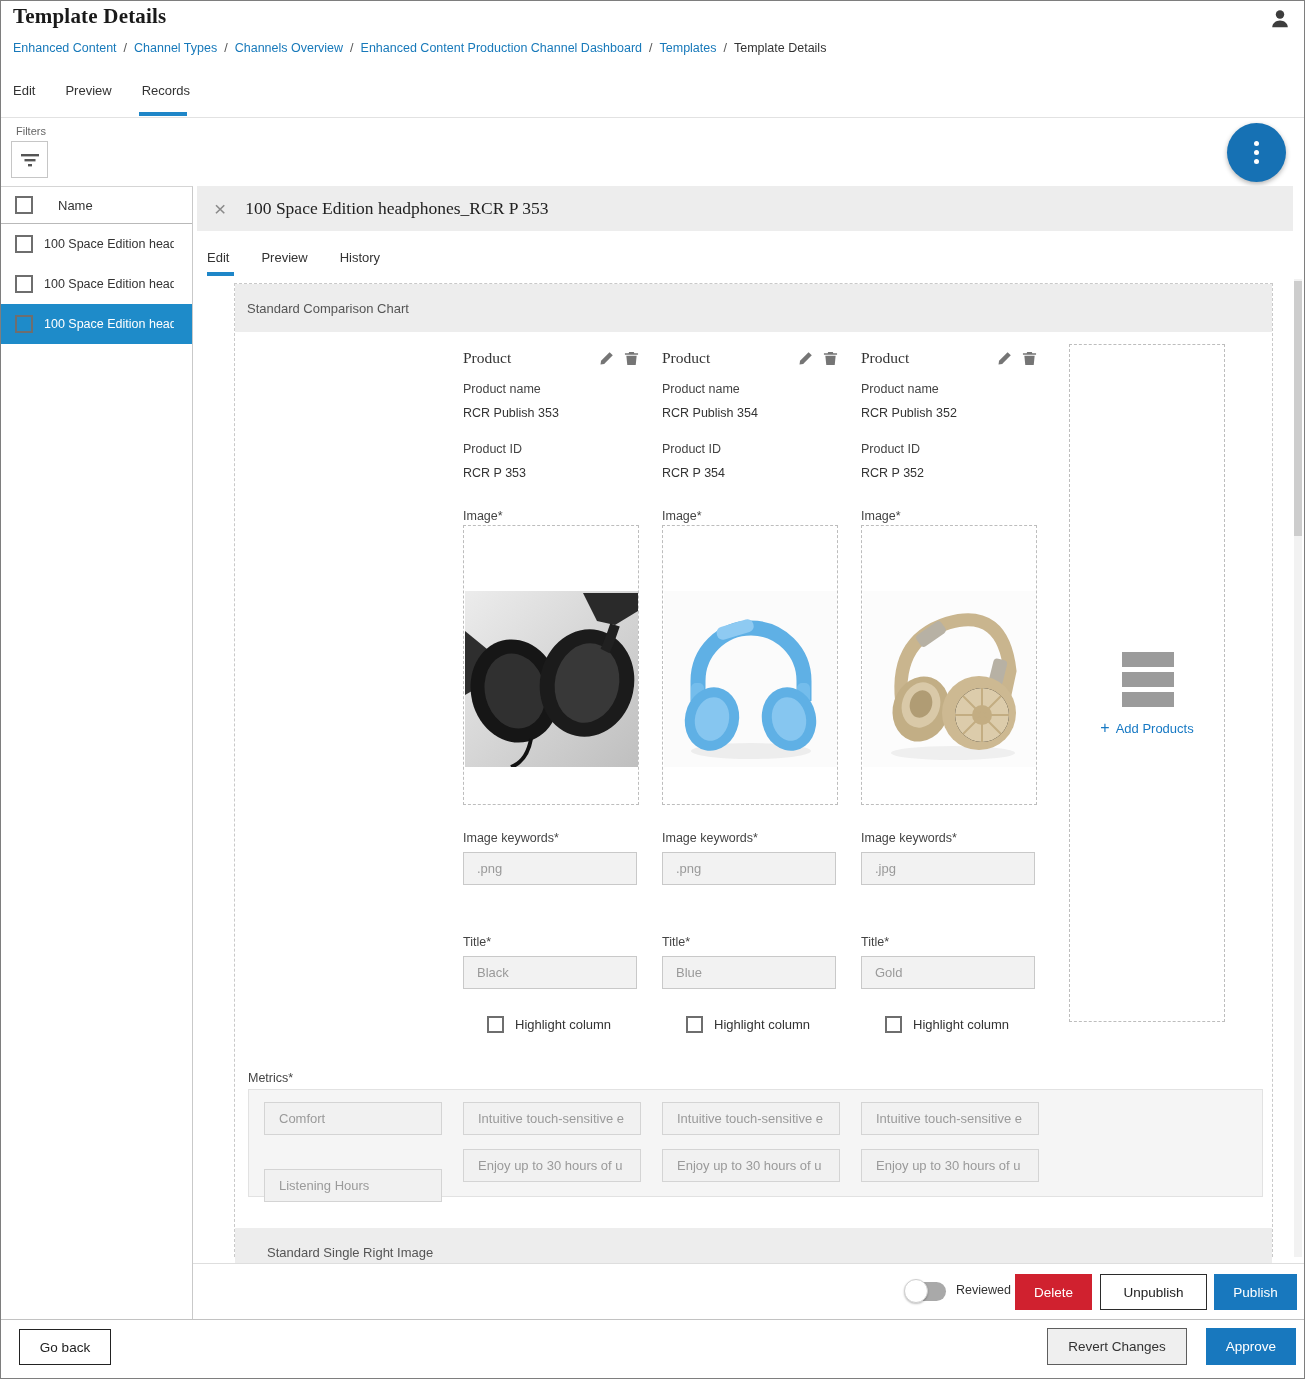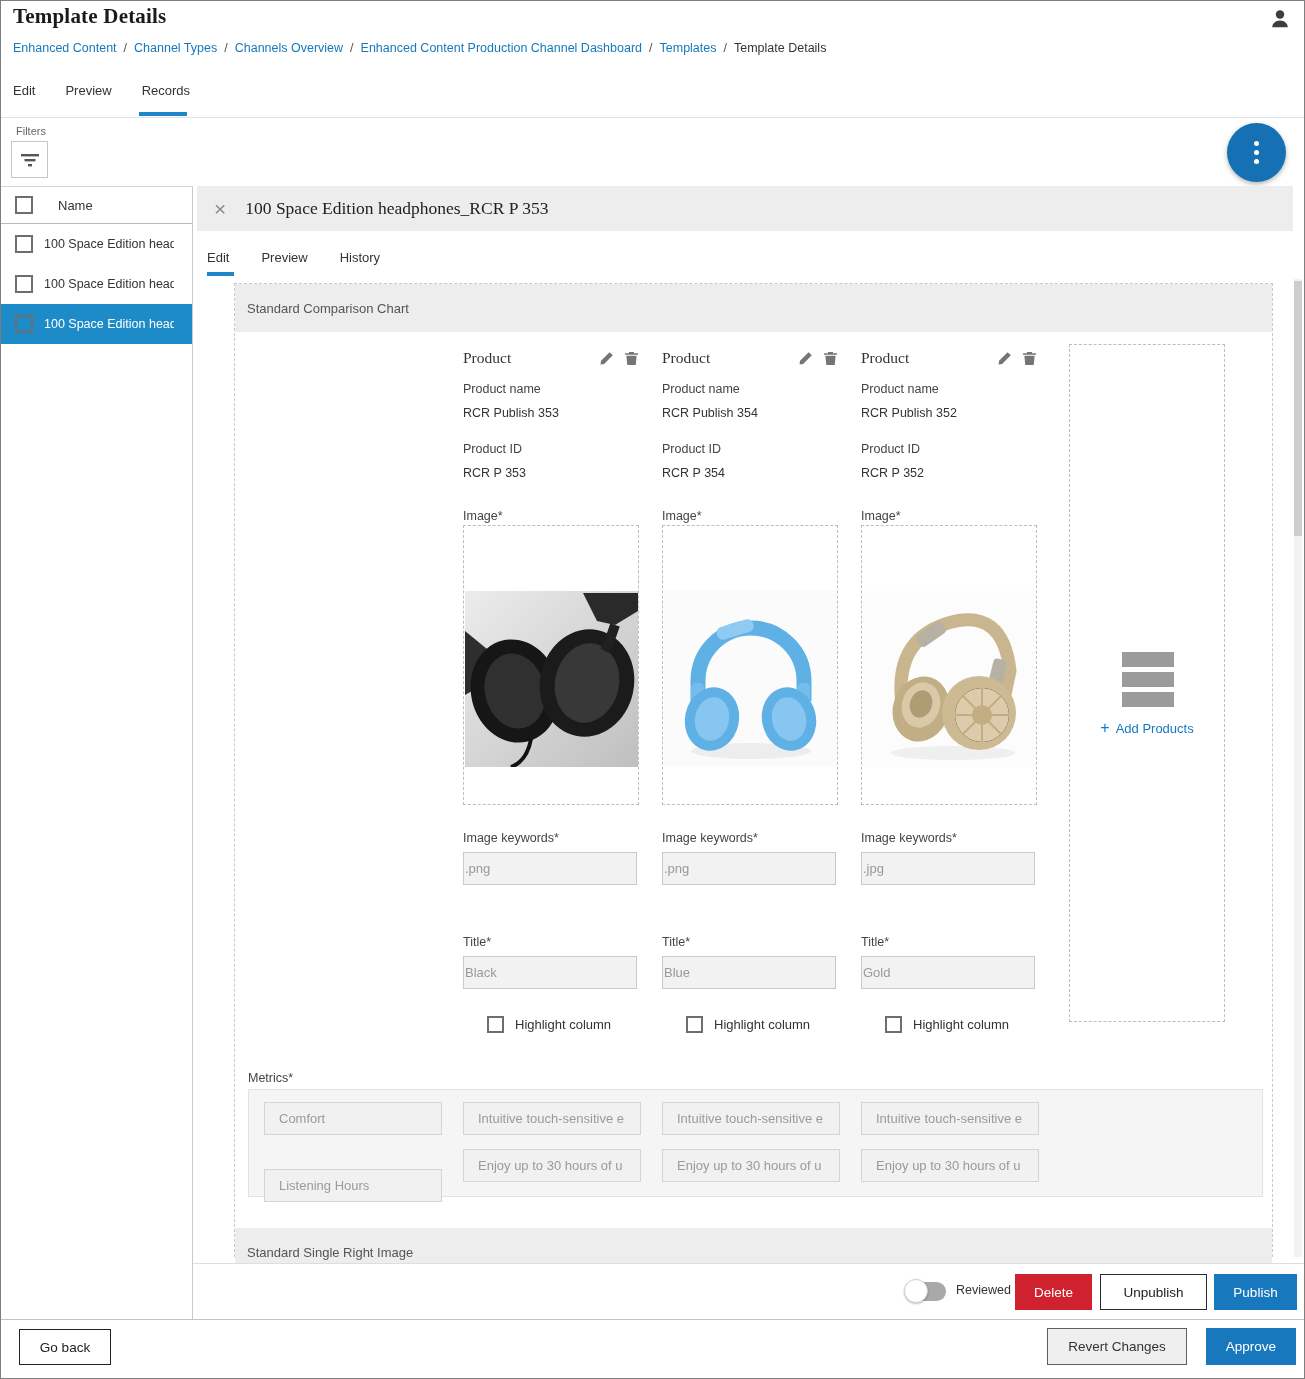--- a/index.html
+++ b/index.html
@@ -48,38 +48,38 @@
   .close-icon { font-size:21px; color:#8a8a8a; margin-left:17px; cursor:pointer; line-height:1; }
   .detail-title { margin-left:19px; font-family:"Liberation Serif", serif; font-size:17.5px; color:#222; }
   .detail-tabs { left:206px; top:249px; display:flex; gap:32px; font-size:13px; color:#333; }
   .detail-tab-indicator { left:206px; top:271px; width:27px; height:4px; background:#1e86c8; }
 
   
   .content-box { left:233px; top:282px; width:1039px; height:974px; border:1px dashed #c9c9c9; background:#fff; }
   .section-bar { position:absolute; left:0; width:1037px; height:48px; background:#ededed; display:flex; align-items:center; }
   .section-bar span { margin-left:12px; font-size:13px; color:#555; }
   .section-bar.top { top:0; }
-  .section-bar.bottom { top:944px; }
+  .section-bar.bottom { top:944px;padding-left:20px; }
 
   
   .prod-col { top:348px; width:176px; height:700px; }
   .prod-col.c1 { left:462px; } .prod-col.c2 { left:661px; } .prod-col.c3 { left:860px; }
   .prod-head { position:absolute; top:0; left:0; width:100%; display:flex; align-items:center; }
   .prod-head .ph-title { font-family:"Liberation Serif", serif; font-size:15.5px; color:#333; }
   .icon-btn { width:15px; height:15px; cursor:pointer; }
   .prod-head .edit-ic { margin-left:auto; margin-right:10px; }
   .f-label { position:absolute; left:0; font-size:12.5px; color:#444; white-space:nowrap; }
   .f-value { position:absolute; left:0; font-size:12.5px; color:#333; white-space:nowrap; }
   .lbl-name { top:33px; } .val-name { top:57px; }
   .lbl-id { top:93px; } .val-id { top:117px; }
   .lbl-img { top:160px; }
   .img-box { position:absolute; top:176px; left:0; width:176px; height:280px; border:1px dashed #bdbdbd; background:#fff; cursor:pointer; }
   .img-box svg { position:absolute; left:1px; top:65px; }
   .lbl-kw { top:482px; }
-  .field { position:absolute; left:0; width:174px; height:33px; background:#f2f2f2; border:1px solid #c9c9c9; font-size:13px; color:#9a9a9a; line-height:31px; padding-left:1px; white-space:nowrap; overflow:hidden; cursor:text; }
+  .field { position:absolute; left:0; width:174px; height:33px; background:#f2f2f2; border:1px solid #c9c9c9; font-size:13px; color:#9a9a9a; line-height:31px; padding-left:13px; white-space:nowrap; overflow:hidden; cursor:text; }
   .fld-kw { top:503px; }
   .lbl-title { top:586px; }
   .fld-title { top:607px; }
   .hl-row { position:absolute; top:667px; left:13px; display:flex; align-items:center; cursor:pointer; }
   .hl-row .cbx { width:17px; height:17px; }
   .hl-row span { margin-left:11px; font-size:13px; color:#333; }
 
   
   .add-box { left:1068px; top:343px; width:156px; height:678px; border:1px dashed #bdbdbd; background:#fff; cursor:pointer; }
   .stack-icon { position:absolute; left:52px; top:307px; width:52px; }

